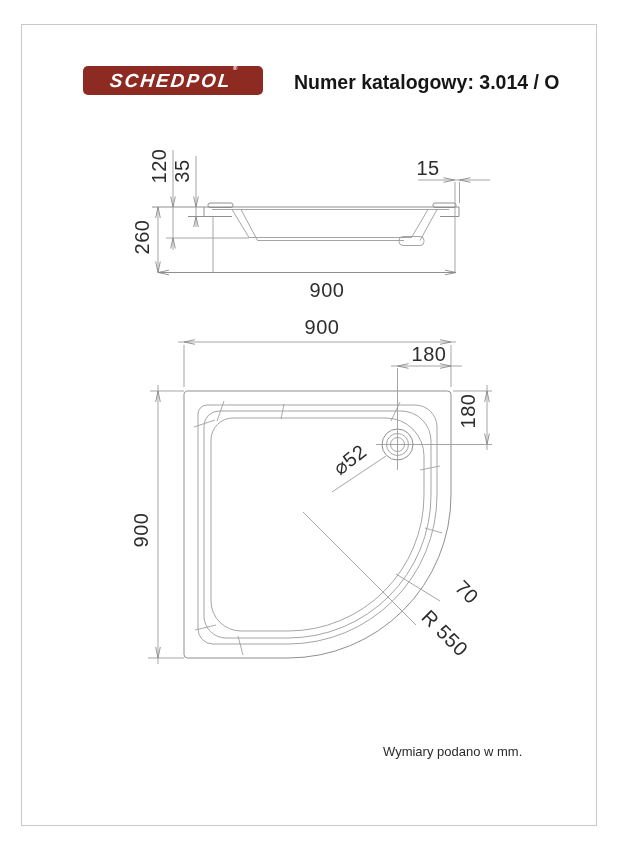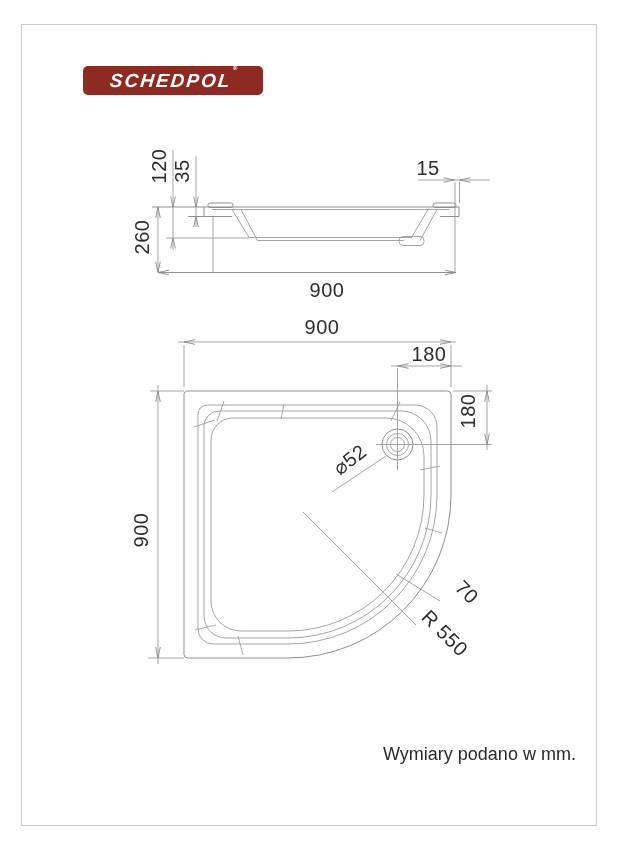--- a/index.html
+++ b/index.html
@@ -9,41 +9,42 @@
          border:1px solid #c9c9c9;}
   .logo{position:absolute;left:83px;top:66px;width:180px;height:29px;
         background:#8d2b23;border-radius:5px;display:flex;align-items:center;
         justify-content:center;}
   .logo-text{color:#ffffff;font-weight:bold;font-style:italic;font-size:19px;
              letter-spacing:2px;transform:skewX(-6deg);line-height:1;}
   .logo-reg{color:#ffffff;font-size:6px;vertical-align:top;position:relative;top:-6px;
             font-style:normal;letter-spacing:0;}
   .catalog{position:absolute;left:294px;top:71px;font-size:19.5px;font-weight:bold;
            color:#161616;white-space:nowrap;}
-  .note{position:absolute;left:383px;top:744px;font-size:18px;color:#2a2a2a;
+  .note{position:absolute;left:383px;top:744px;font-size:13px;color:#2a2a2a;
         white-space:nowrap;}
   svg{position:absolute;left:0;top:0;}
   .ln{stroke:#8f8f8f;stroke-width:1;fill:none;}
   .ln2{stroke:#9b9b9b;stroke-width:0.9;fill:none;}
   .arw{stroke:#8a8a8a;stroke-width:0.9;fill:none;}
   .tick{stroke:#a0a0a0;stroke-width:0.9;fill:none;}
   .dim{font-family:"Liberation Sans",sans-serif;font-size:20px;fill:#2d2d2d;
        letter-spacing:0.5px;}
 </style>
 </head>
 <body>
 
 <div class="page">
 
   <div class="frame"></div>
 
   <div class="logo">
     <span class="logo-text"><span>SCHEDPOL</span><span class="logo-reg">®</span></span>
   </div>
 
+  <div class="catalog">Numer katalogowy: 3.014 / O</div>
 
   <svg width="618" height="848" viewBox="0 0 618 848">
 
     <g>
 
       <path class="ln" d="M152 207 H459"></path>
       <path class="ln2" d="M212 209.5 H449"></path>
       <rect class="ln" x="208" y="203" width="25" height="4.5" rx="2"></rect>
       <rect class="ln" x="433" y="203" width="23" height="4.5" rx="2"></rect>
       <path class="ln" d="M204 207 V216.5"></path>

